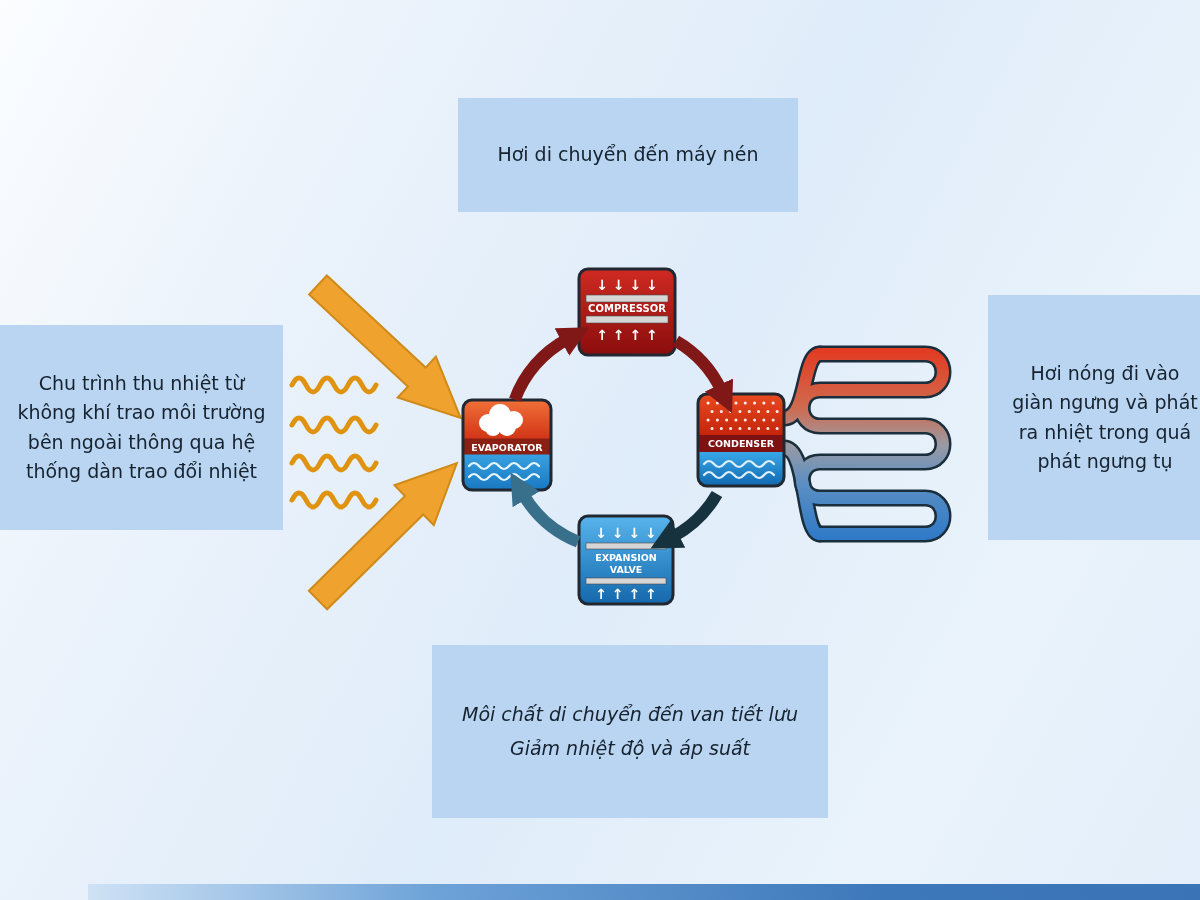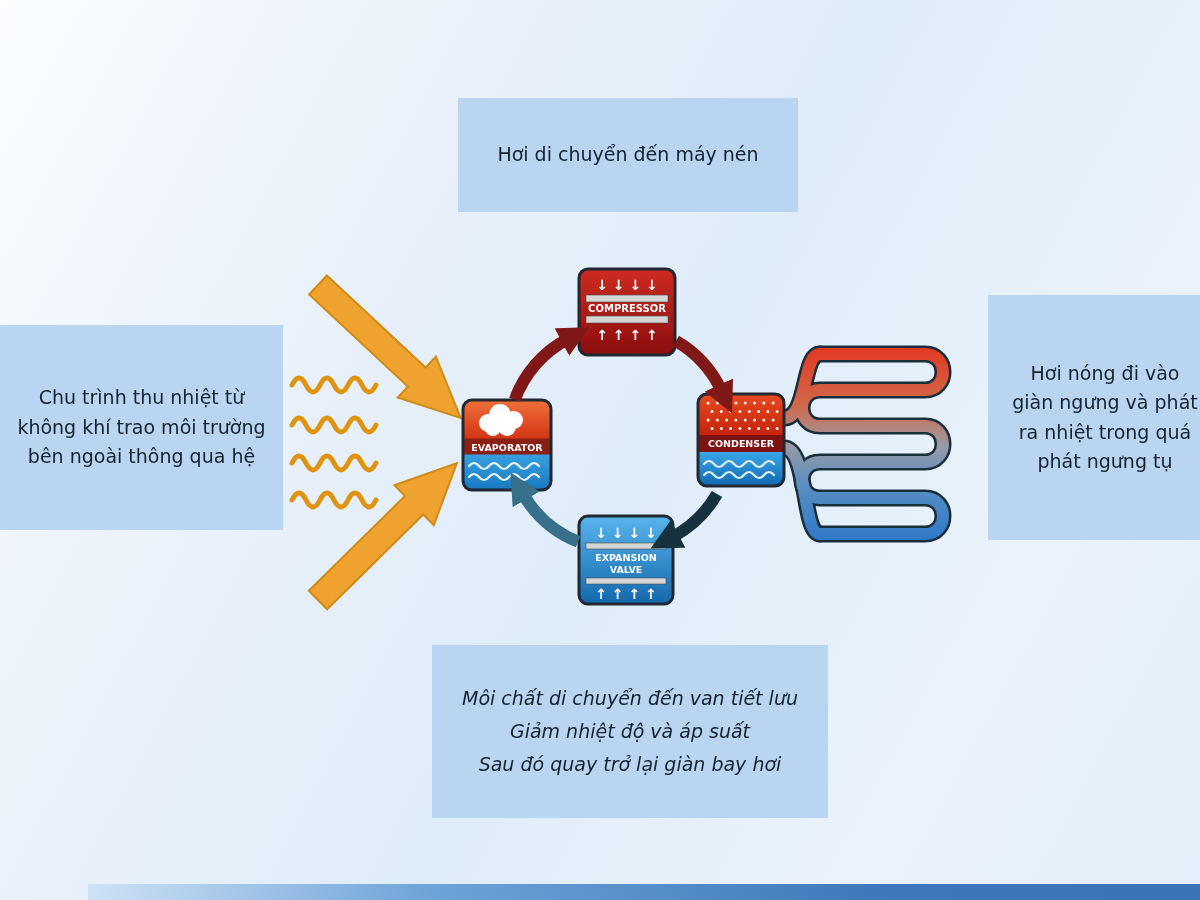--- a/index.html
+++ b/index.html
@@ -38,33 +38,33 @@
 <div class="canvas">
 
   <div class="callout callout-top">
     <div class="line">Hơi di chuyển đến máy nén</div>
   </div>
 
   <div class="callout callout-left">
     <div class="line">Chu trình thu nhiệt từ</div>
     <div class="line">không khí trao môi trường</div>
     <div class="line">bên ngoài thông qua hệ</div>
+    <div class="line">thống dàn trao đổi nhiệt</div>
   </div>
 
   <div class="callout callout-right">
     <div class="line">Hơi nóng đi vào</div>
     <div class="line">giàn ngưng và phát</div>
     <div class="line">ra nhiệt trong quá</div>
     <div class="line">phát ngưng tụ</div>
   </div>
 
   <div class="callout callout-bottom">
     <div class="line">Môi chất di chuyển đến van tiết lưu</div>
     <div class="line">Giảm nhiệt độ và áp suất</div>
-    <div class="line">Sau đó quay trở lại giàn bay hơi</div>
   </div>
 
   <svg class="diagram-svg" viewBox="0 0 700 400">
     <defs>
       <linearGradient id="gradComp" x1="0" y1="0" x2="0" y2="1">
         <stop offset="0" stop-color="#cf2a22"></stop>
           <stop offset="1" stop-color="#8a0d0d"></stop>
       </linearGradient>
       <linearGradient id="gradCondTop" x1="0" y1="0" x2="0" y2="1">
         <stop offset="0" stop-color="#e84a20"></stop>

